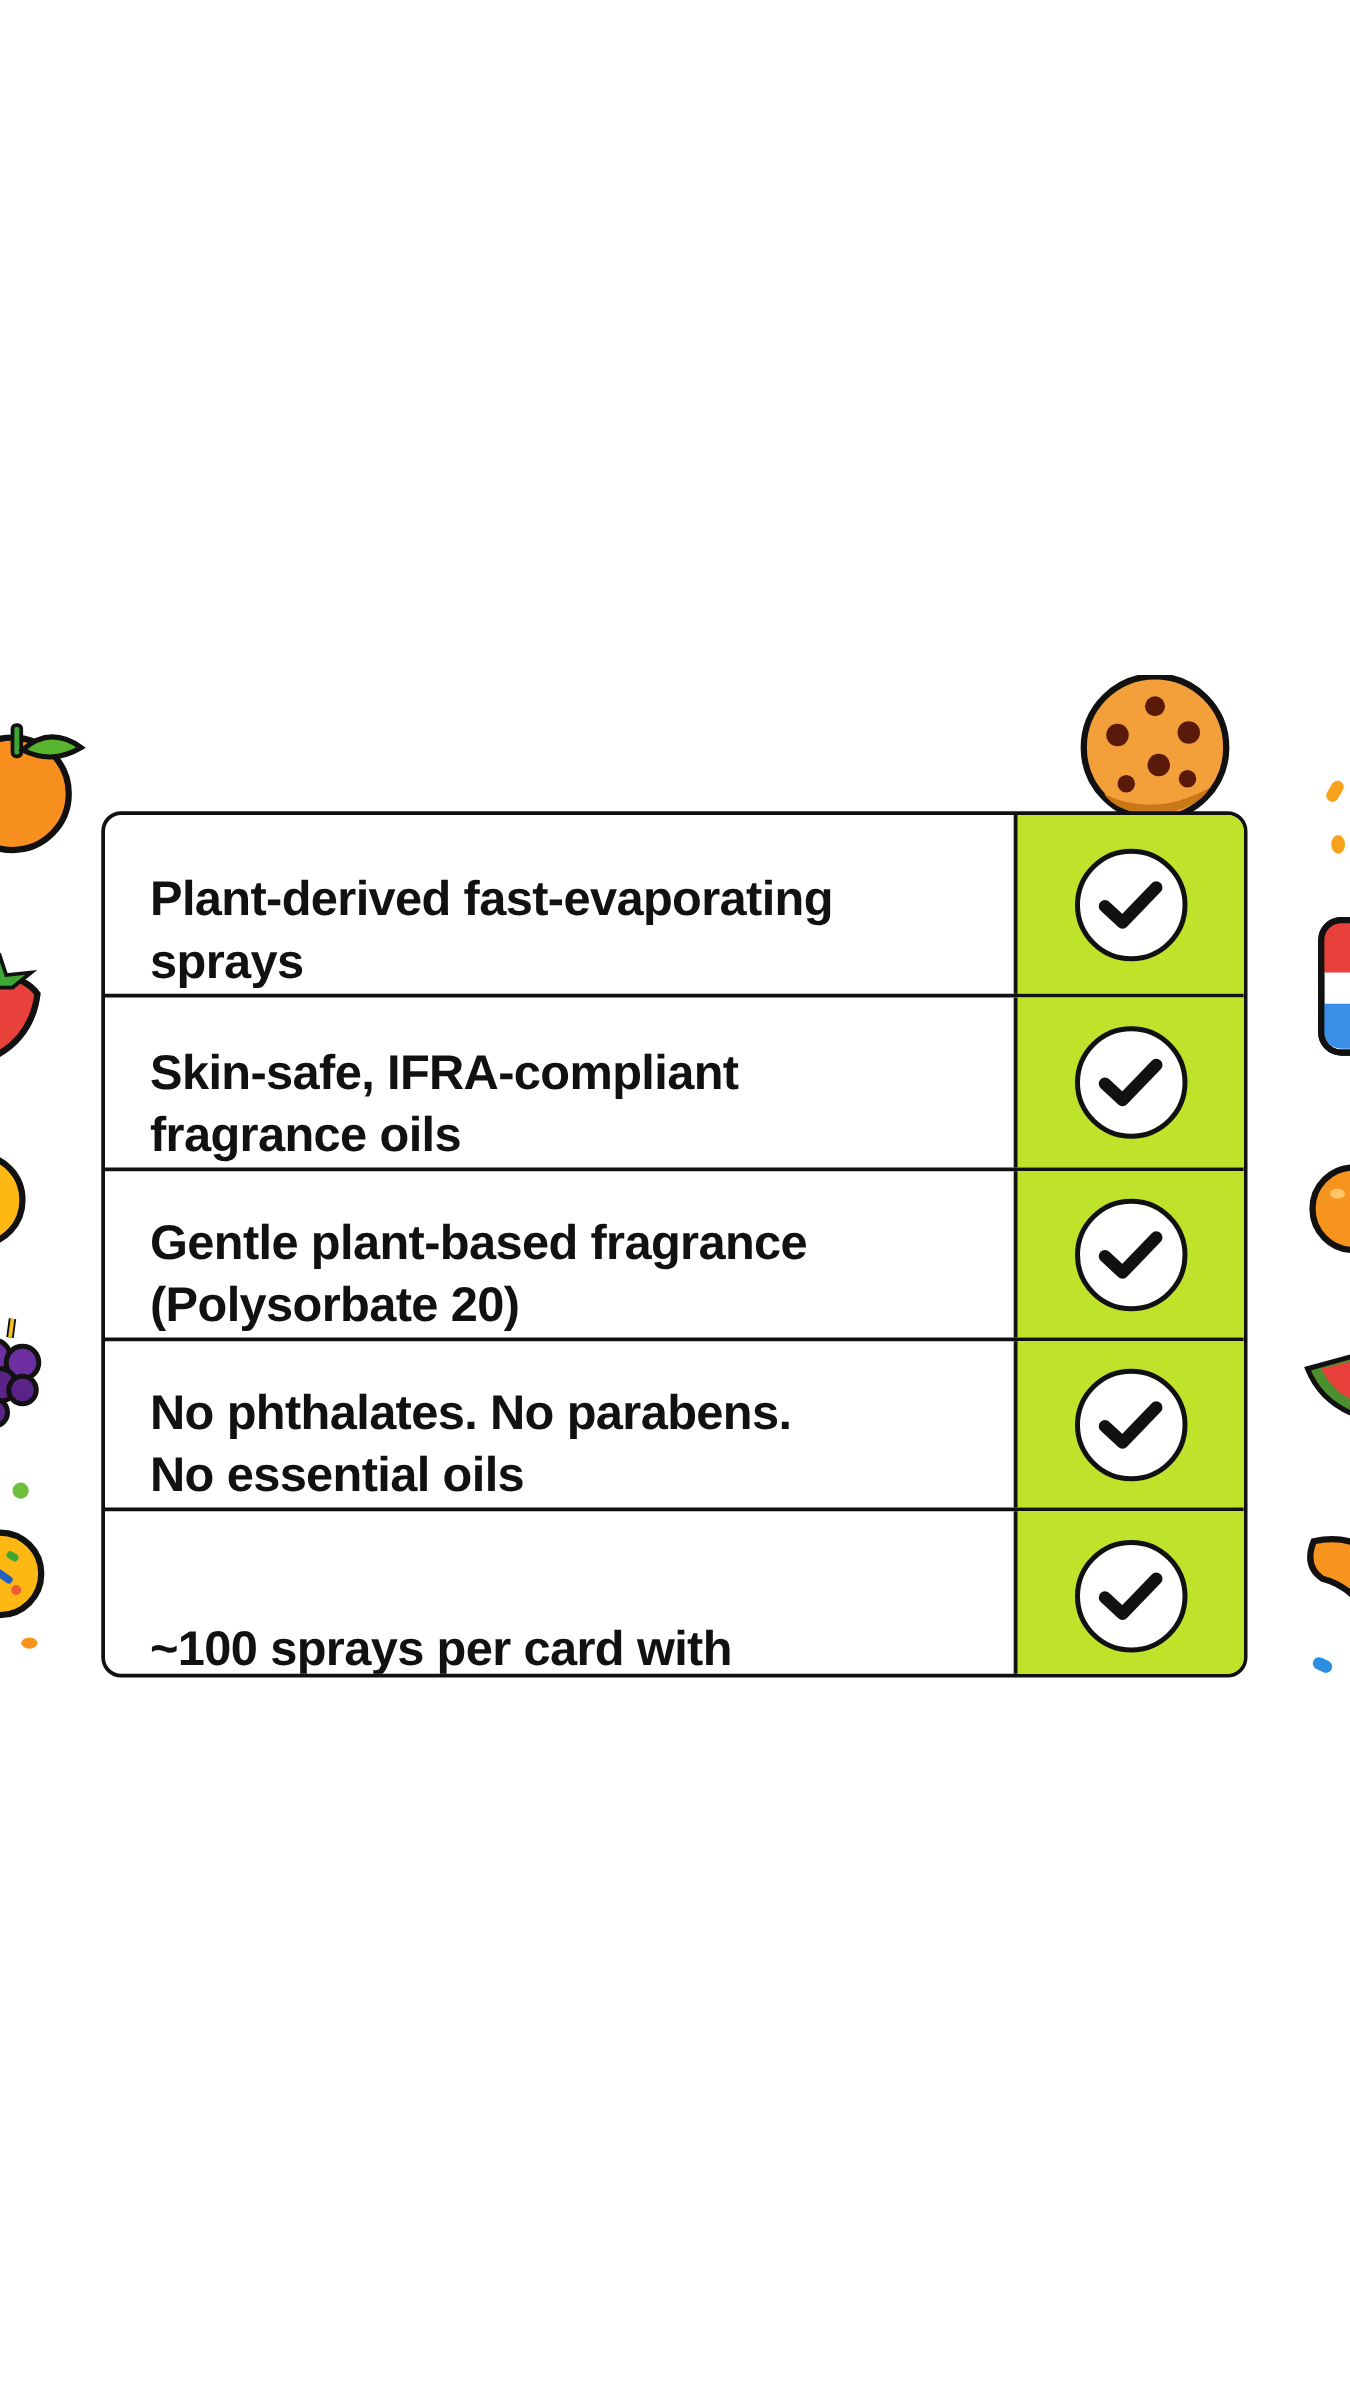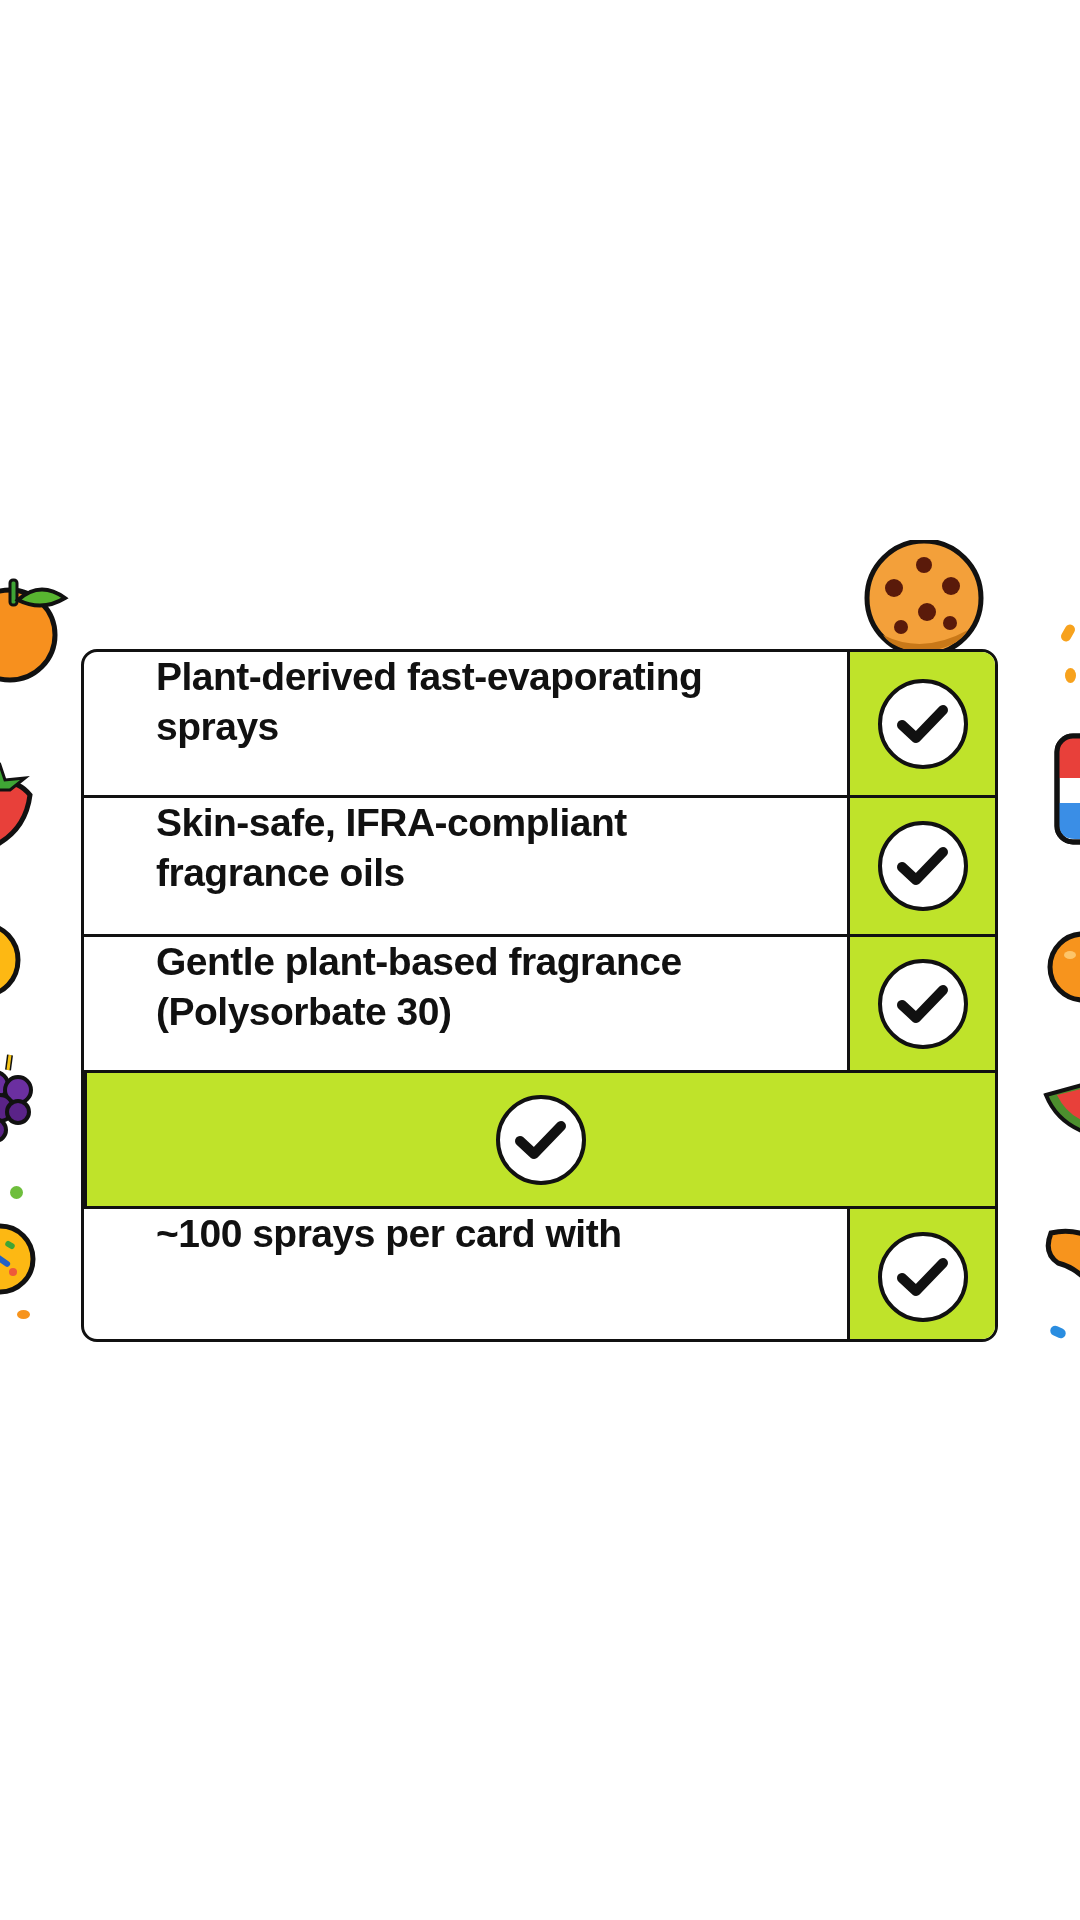--- a/index.html
+++ b/index.html
@@ -13,24 +13,23 @@
     position: absolute; left: 81px; top: 649px; width: 917px; height: 693px;
     border: 3px solid #111; border-radius: 16px; box-sizing: border-box;
     overflow: hidden; background: #fff;
   }
   .row {
     position: absolute; left: 0; width: 100%; display: flex;
     box-sizing: border-box;
   }
   .row .text {
     width: 727px; box-sizing: border-box; padding-left: 36px;
-    display: flex; align-items: flex-start;
+    display: flex; align-items: flex-end;
     font-size: 39px; font-weight: bold; line-height: 50px; color: #111;
     letter-spacing: -0.5px;
-    margin-left: 36px;
   }
   .row .check-cell {
     flex: 1; background: #bfe32a; border-left: 3px solid #111;
     display: flex; align-items: center; justify-content: center;
   }
   .divider { position: absolute; left: 0; width: 100%; height: 3px; background: #111; }
 </style>
 </head>
 <body>
 
@@ -124,32 +123,38 @@
           <circle cx="47" cy="47" r="43" fill="#fff" stroke="#111" stroke-width="4"></circle>
           <path d="M26 48 L40 61 L67 33" fill="none" stroke="#111" stroke-width="10" stroke-linecap="round" stroke-linejoin="round"></path>
         </svg>
     </div>
   </div>
   <div class="divider" style="top:282px"></div>
   <div class="row" style="top:285px;height:133px">
     <div class="text">
         <div>
           <div>Gentle plant-based fragrance</div>
-          <div>(Polysorbate 30)</div>
+          <div>(Polysorbate 20)</div>
         </div>
       </div>
     <div class="check-cell">
       <svg width="94" height="94" viewBox="0 0 94 94">
           <circle cx="47" cy="47" r="43" fill="#fff" stroke="#111" stroke-width="4"></circle>
           <path d="M26 48 L40 61 L67 33" fill="none" stroke="#111" stroke-width="10" stroke-linecap="round" stroke-linejoin="round"></path>
         </svg>
     </div>
   </div>
   <div class="divider" style="top:418px"></div>
   <div class="row" style="top:421px;height:133px">
+    <div class="text">
+        <div>
+          <div>No phthalates. No parabens.</div>
+          <div>No essential oils</div>
+        </div>
+      </div>
     <div class="check-cell">
       <svg width="94" height="94" viewBox="0 0 94 94">
           <circle cx="47" cy="47" r="43" fill="#fff" stroke="#111" stroke-width="4"></circle>
           <path d="M26 48 L40 61 L67 33" fill="none" stroke="#111" stroke-width="10" stroke-linecap="round" stroke-linejoin="round"></path>
         </svg>
     </div>
   </div>
   <div class="divider" style="top:554px"></div>
   <div class="row" style="top:557px;height:136px">
     <div class="text">

